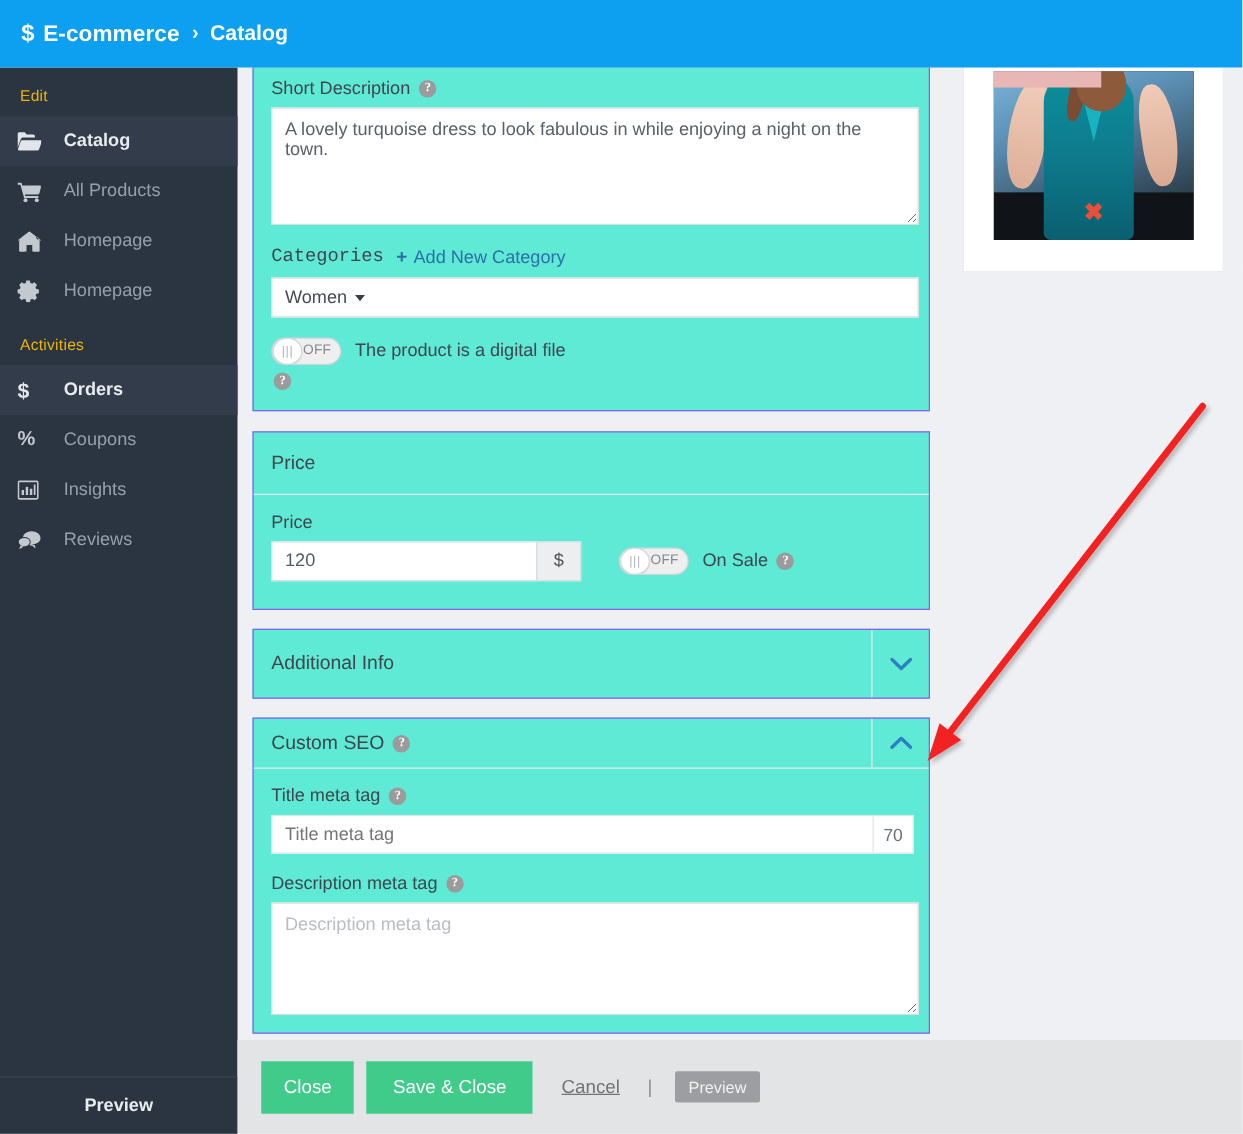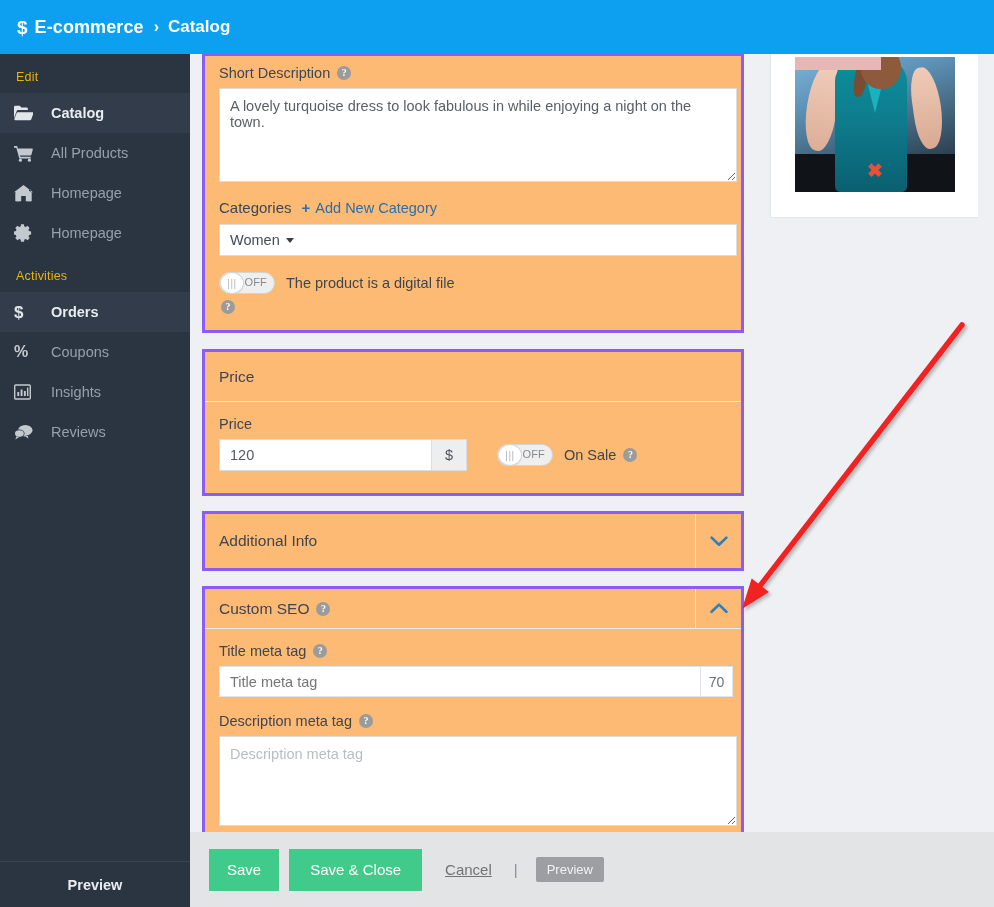--- a/index.html
+++ b/index.html
@@ -96,22 +96,22 @@
     background: #eef0f4;
     overflow: hidden;
   }
 
   #left-col {
     position: absolute; left: 12px; top: 0;
     width: 554px;
   }
 
   .card {
-    background: #fdba74;
-    border: 3px solid #8b5cf6;
+    background: #5eead4;
+    border: 1px solid #8b5cf6;
     width: 542px;
     margin-bottom: 9px;
   }
   .card-body { padding: 0 14px; }
 
   .field-label {
     font-size: 14.5px; color: #3f4650;
     display: flex; align-items: center;
     margin-bottom: 7px;
   }
@@ -134,21 +134,21 @@
     outline: none;
   }
   textarea.ta { padding: 9px 10px; resize: vertical; display: block; }
   textarea.ta::placeholder, input.ti::placeholder { color: #b9bdc3; }
 
   
   .cat-row {
     display: flex; align-items: center; gap: 10px;
     margin-bottom: 8px;
   }
-  .cat-label { font-size: 15px; color: #3f4650; }
+  .cat-label { font-size: 15px; color: #3f4650; font-family: Liberation Mono, monospace; }
   .add-cat {
     display: inline-flex; align-items: center;
     color: #2c6fa8; font-size: 14.5px; cursor: pointer;
   }
   .add-cat .plus { font-weight: bold; font-size: 15px; margin-right: 5px; }
   .cat-select {
     height: 32px; width: 518px;
     border: 1px solid #d9dde2; background: #fff;
     display: flex; align-items: center; padding-left: 10px;
     font-size: 14.5px; color: #454b54; cursor: pointer;
@@ -571,21 +571,21 @@
         <div class="ph-band"></div>
       </div>
       <span class="remove-x" style="color: rgb(232, 80, 58);">✖</span>
     </div>
 
   </div>
 
   <div id="scroll-gutter"></div>
 
   <div id="actionbar" style="background: rgb(227, 228, 230);">
-    <button class="btn-green" style="background: rgb(64, 203, 138);">Save</button>
+    <button class="btn-green" style="background: rgb(64, 203, 138);">Close</button>
     <button class="btn-green wide" style="margin-left: 10px; background: rgb(64, 203, 138);">Save &amp; Close</button>
     <span class="link-cancel">Cancel</span>
     <span class="pipe">|</span>
     <button class="btn-preview">Preview</button>
   </div>
 
   <svg id="arrow-svg">
     <defs>
       <filter id="arrShadow" x="-30%" y="-30%" width="170%" height="170%">
         <feDropShadow dx="2.5" dy="2.5" stdDeviation="1.6" flood-color="#8b8b8b" flood-opacity="0.55"></feDropShadow>

